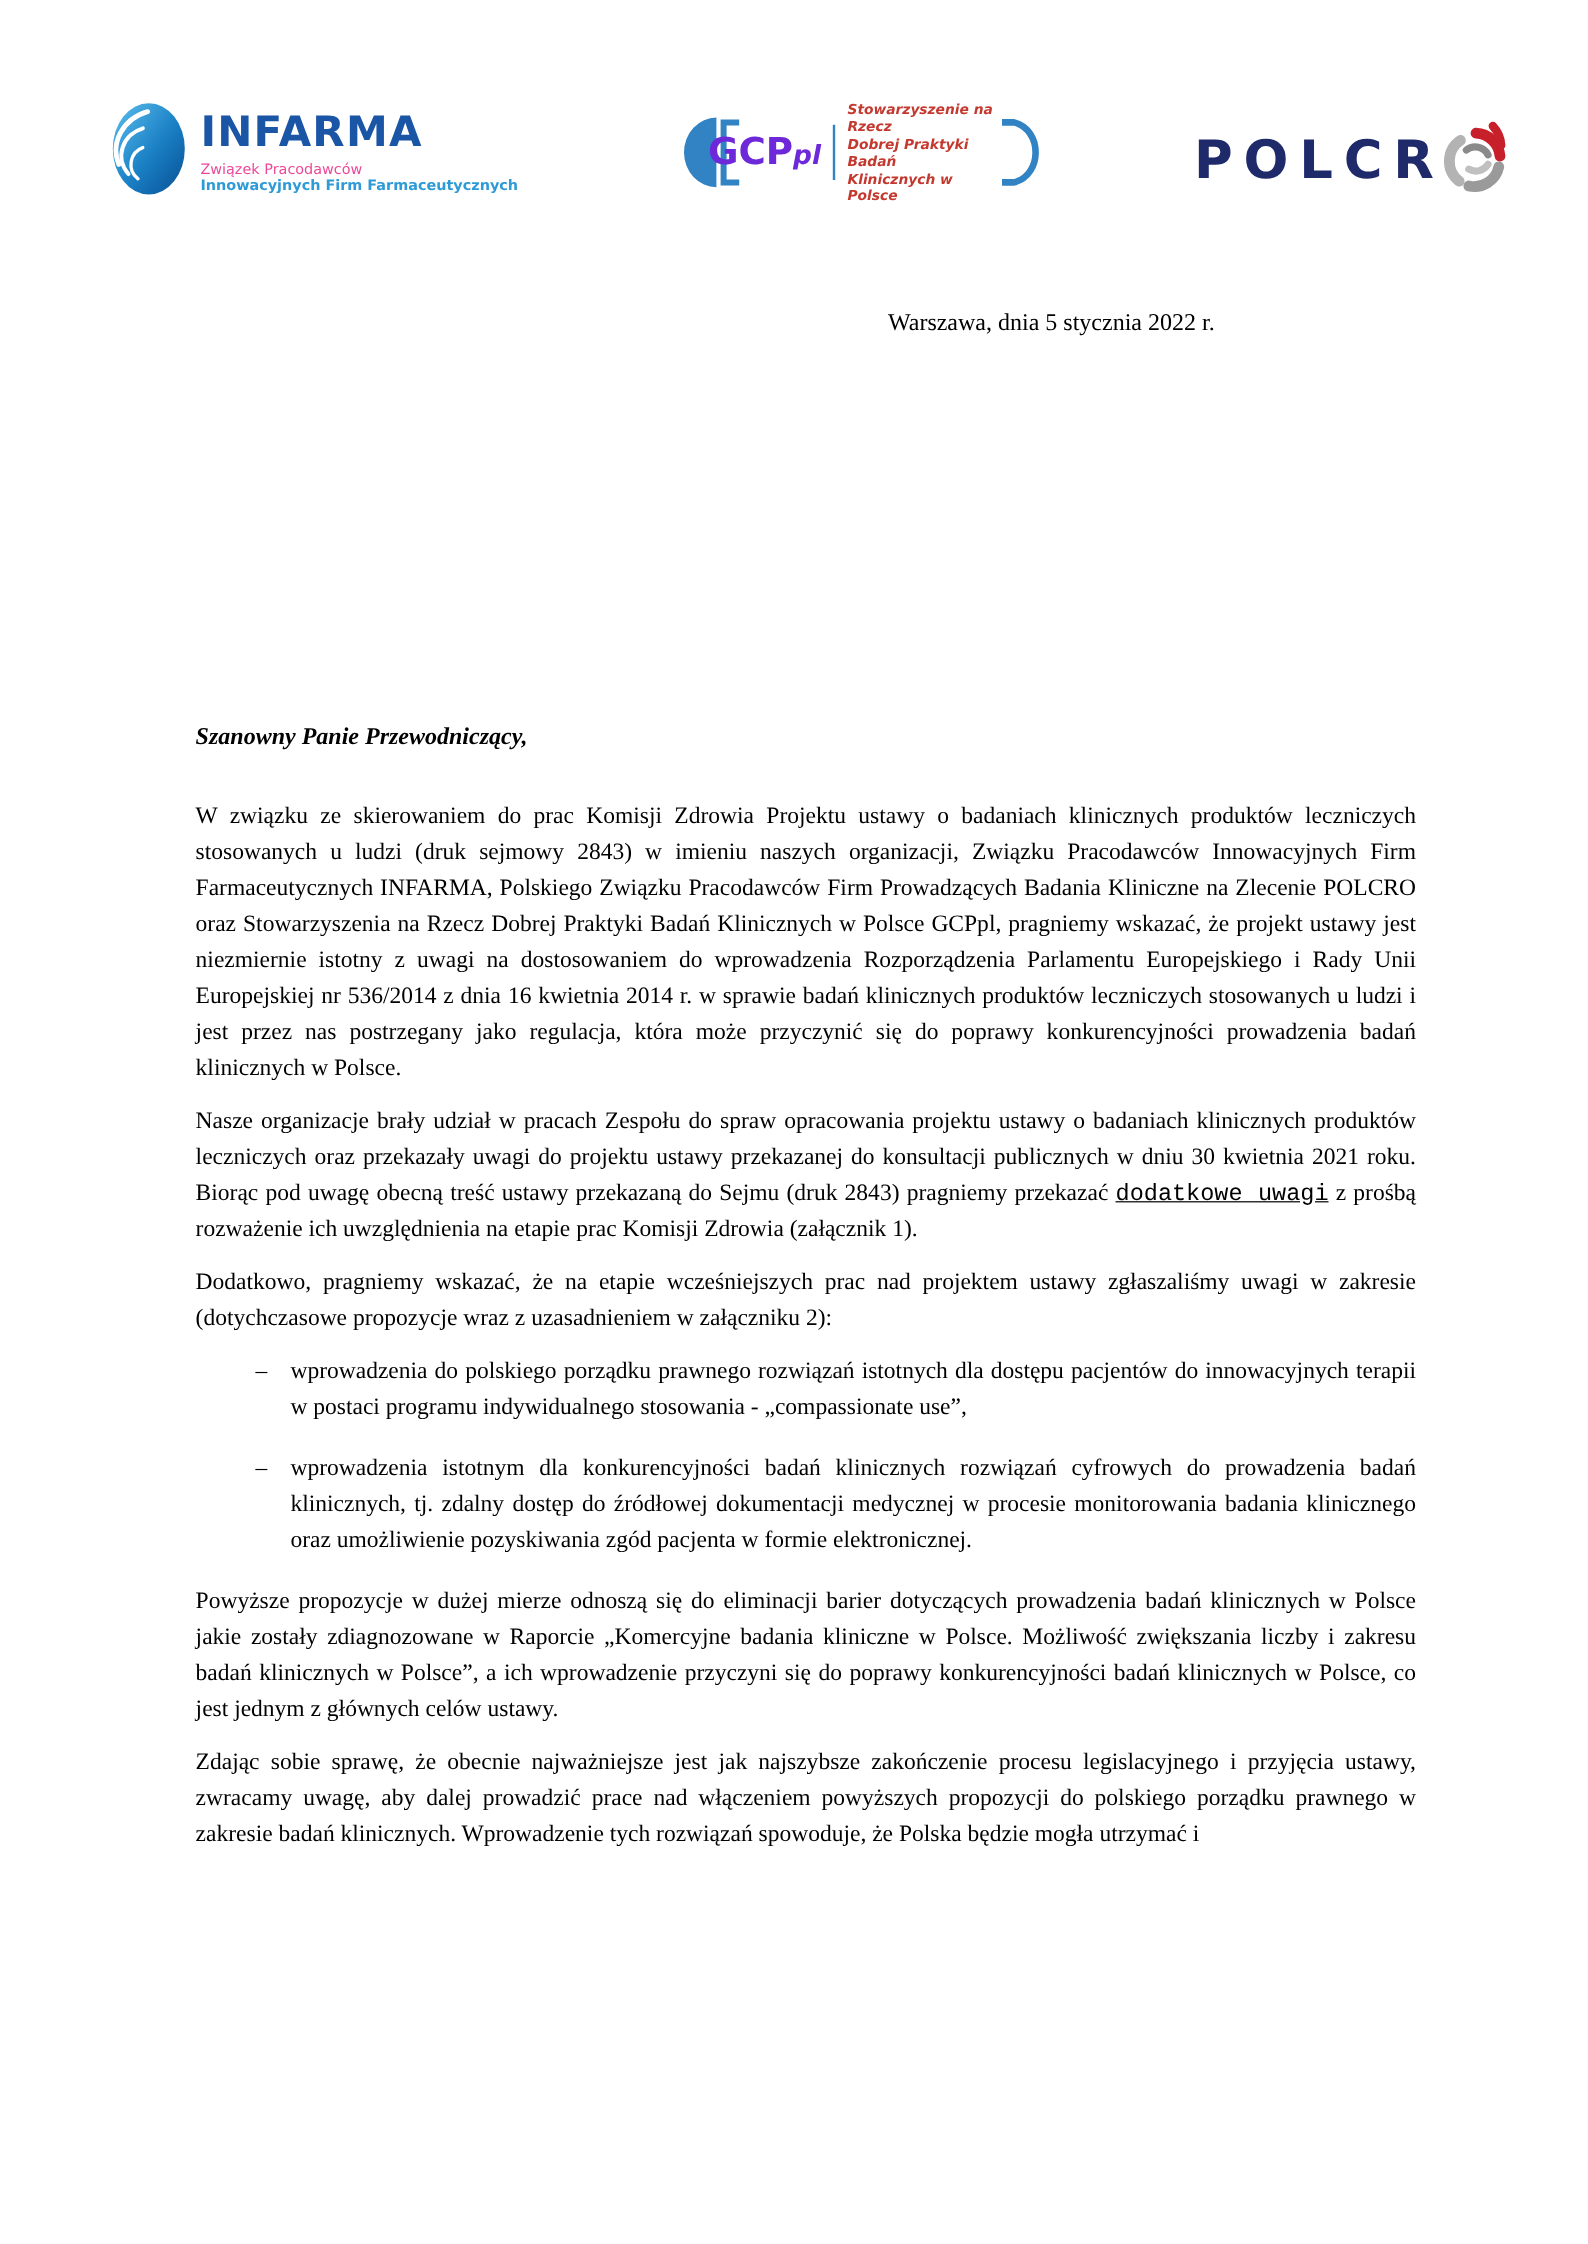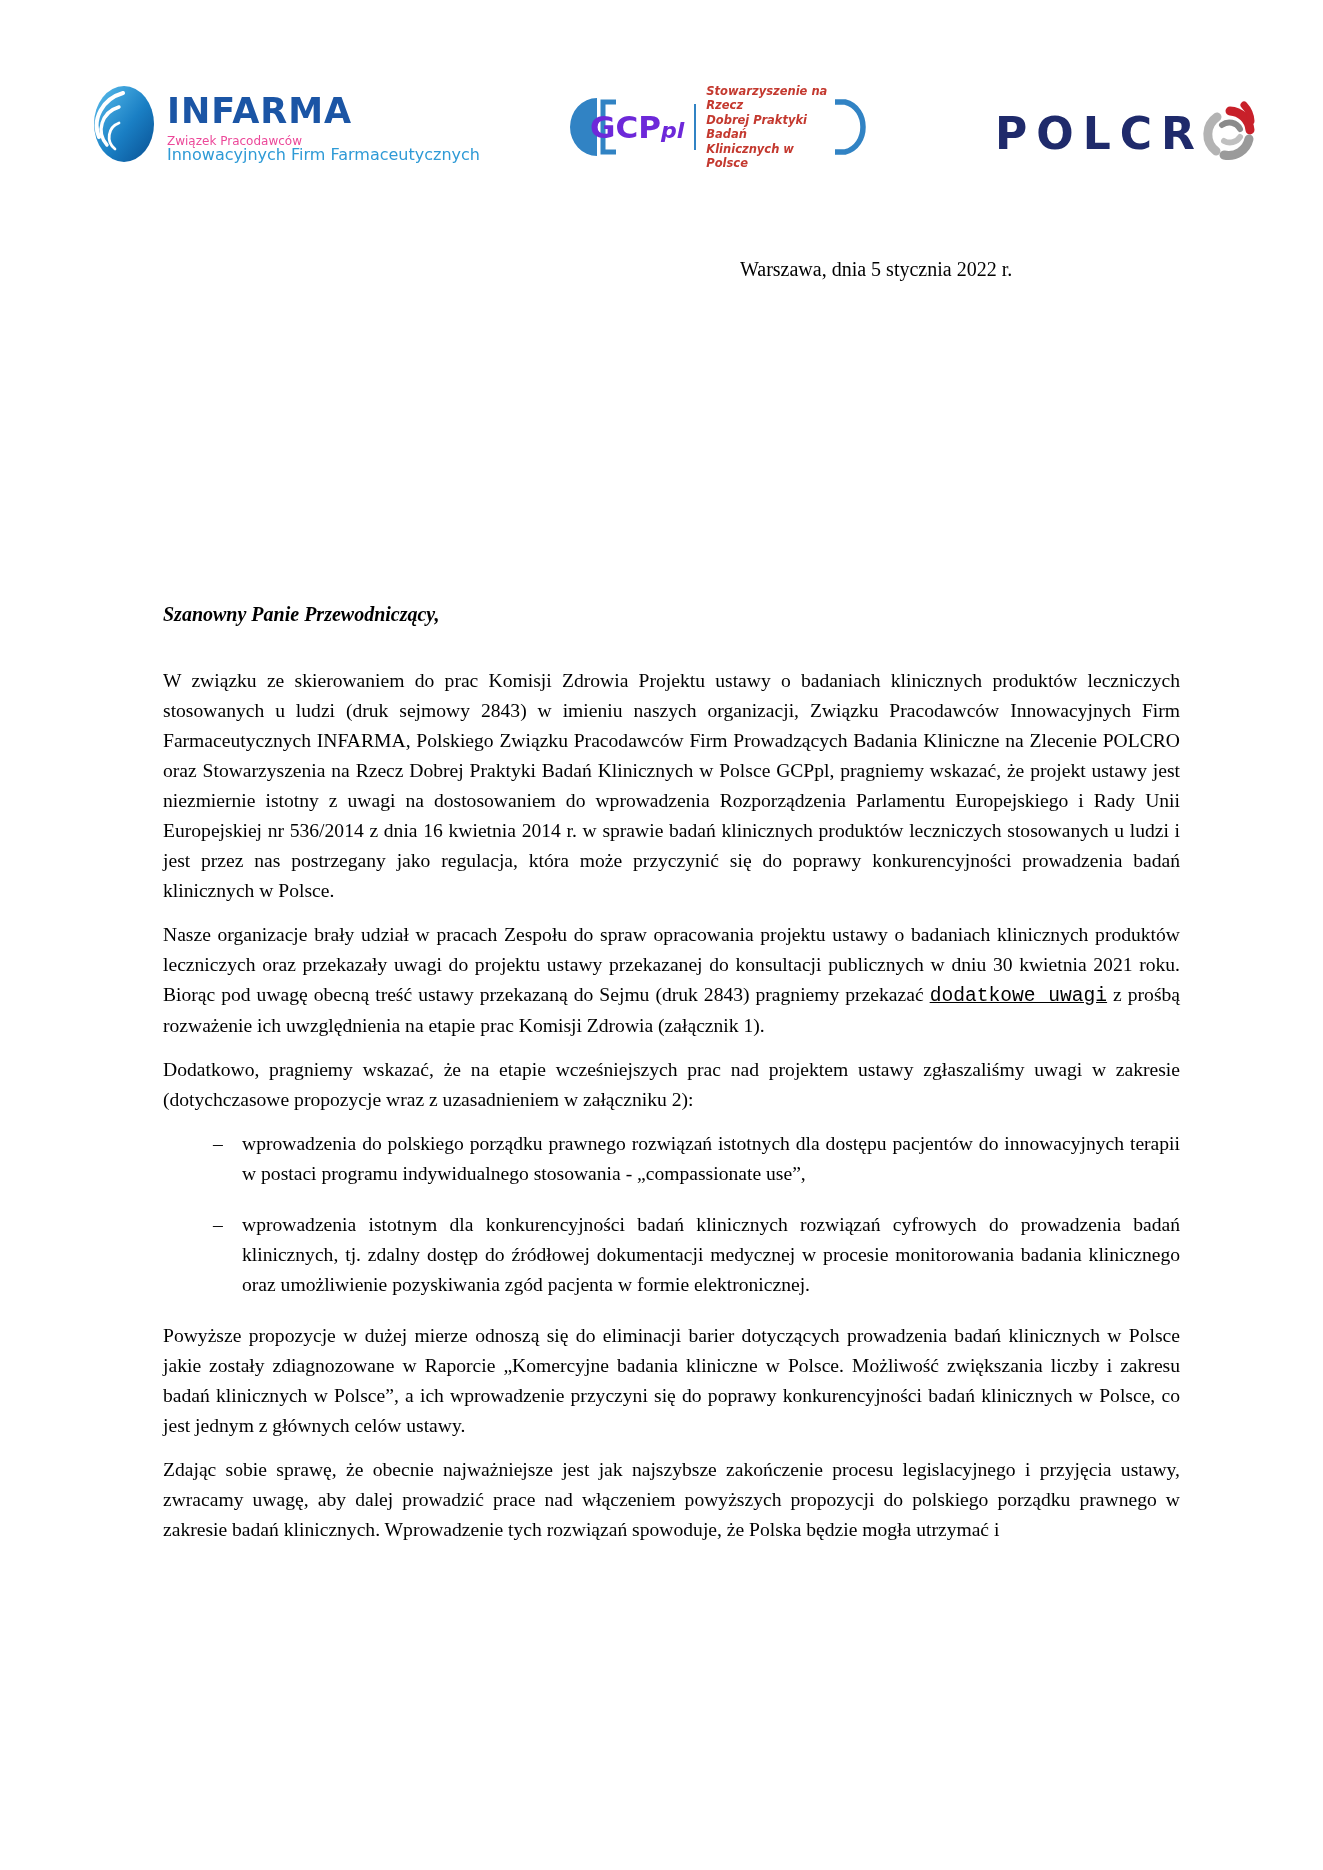--- a/index.html
+++ b/index.html
@@ -9,22 +9,22 @@
   }
 
   
   .logo-infarma { position:absolute; left:93px; top:85px; display:flex; align-items:center; }
   .infarma-sphere { width:64px; height:78px; margin-top:0; }
   .infarma-text { margin-left:10px; }
   .infarma-name { font-family:"DejaVu Sans", sans-serif; font-weight:bold; font-size:35px;
                   line-height:38px; margin-top:4px; letter-spacing:1px; color:#1b55a5; }
   .infarma-sub1 { font-family:"DejaVu Sans", sans-serif; font-size:12px; line-height:13px;
                   margin-top:5px; color:#ec4899; }
-  .infarma-sub2 { font-family:"DejaVu Sans", sans-serif; font-size:16px; line-height:13px;
-                  font-weight:normal; color:#2e9ad6; }
+  .infarma-sub2 { font-family:"DejaVu Sans", sans-serif; font-size:12px; line-height:13px;
+                  font-weight:bold; color:#2e9ad6; }
 
   .logo-gcppl { position:absolute; left:570px; top:95px; display:flex; align-items:center; height:64px; }
   .gcp-name { font-family:"DejaVu Sans", sans-serif; font-weight:bold; color:#6d28d9;
               font-size:31px; margin-left:-40px; margin-right:8px; }
   .gcp-name .gcp-sub { font-size:22px; font-style:italic; }
   .gcp-divider { width:2px; height:46px; background:#3183c4; margin:0 10px 0 2px; }
   .gcp-tagline { font-family:"DejaVu Sans", sans-serif; font-size:11.5px; line-height:14.5px;
                  font-style:italic; font-weight:bold; color:#c4392f; width:125px; }
   .gcp-right-bracket { margin-left:2px; }
 

